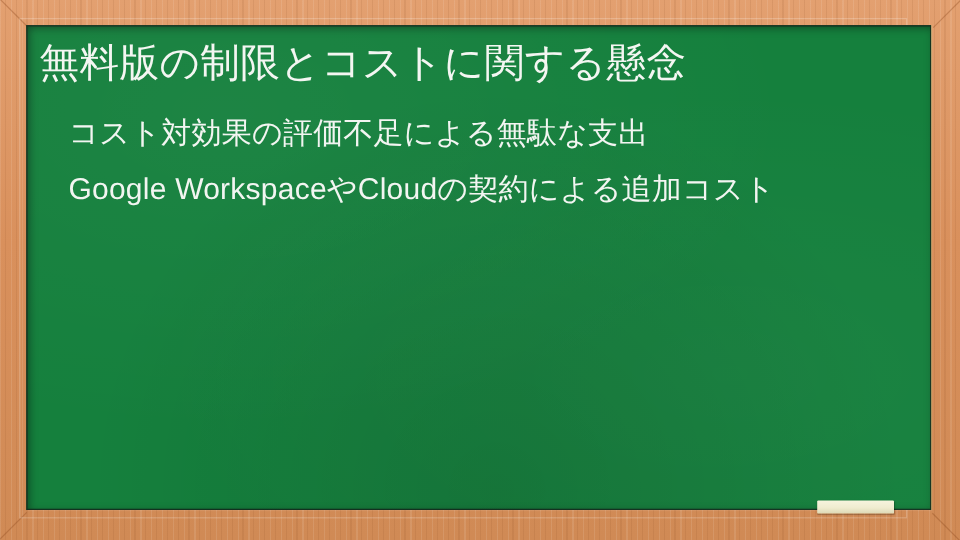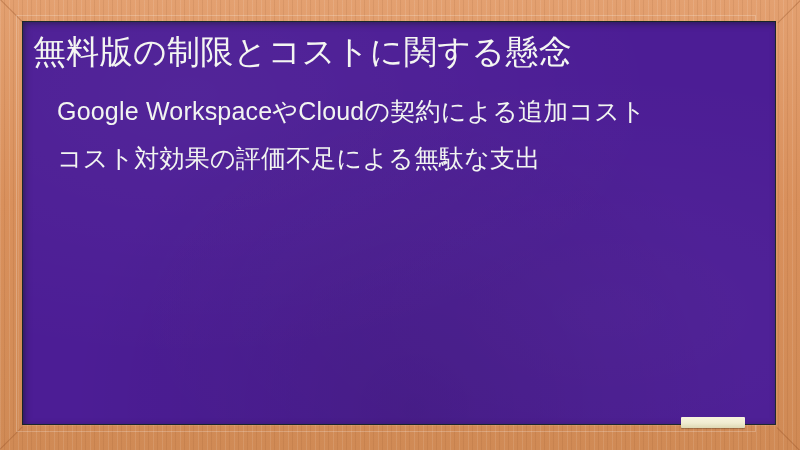--- a/index.html
+++ b/index.html
@@ -53,21 +53,21 @@
     left:16px; top:15px; right:44px; bottom:18px;
     border:1px solid rgba(255,255,255,0.22);
     pointer-events:none;
   }
 
   
   #board {
     position:absolute;
     left:22px; top:21px;
     width:754px; height:404px;
-    background:#4c1d95;
+    background:#15803d;
     box-shadow:
       inset 0 0 0 1px rgba(20,40,28,0.85),
       inset 2px 2px 7px rgba(10,24,16,0.55),
       1px 1px 0 rgba(255,255,255,0.08);
     overflow:hidden;
   }
   
   #board::after {
     content:"";
     position:absolute; inset:0;
@@ -133,22 +133,22 @@
   <div class="miter br"></div>
 
   <div id="frame-bevel"></div>
 
   <div id="board">
     <div id="board-content">
 
       <div id="title">無料版の制限とコストに関する懸念</div>
 
       <ul id="bullets">
+        <li>コスト対効果の評価不足による無駄な支出</li>
         <li>Google WorkspaceやCloudの契約による追加コスト</li>
-        <li>コスト対効果の評価不足による無駄な支出</li>
       </ul>
 
     </div>
   </div>
 
   <div id="chalk"></div>
 
 </div>
 
 </body></html>

